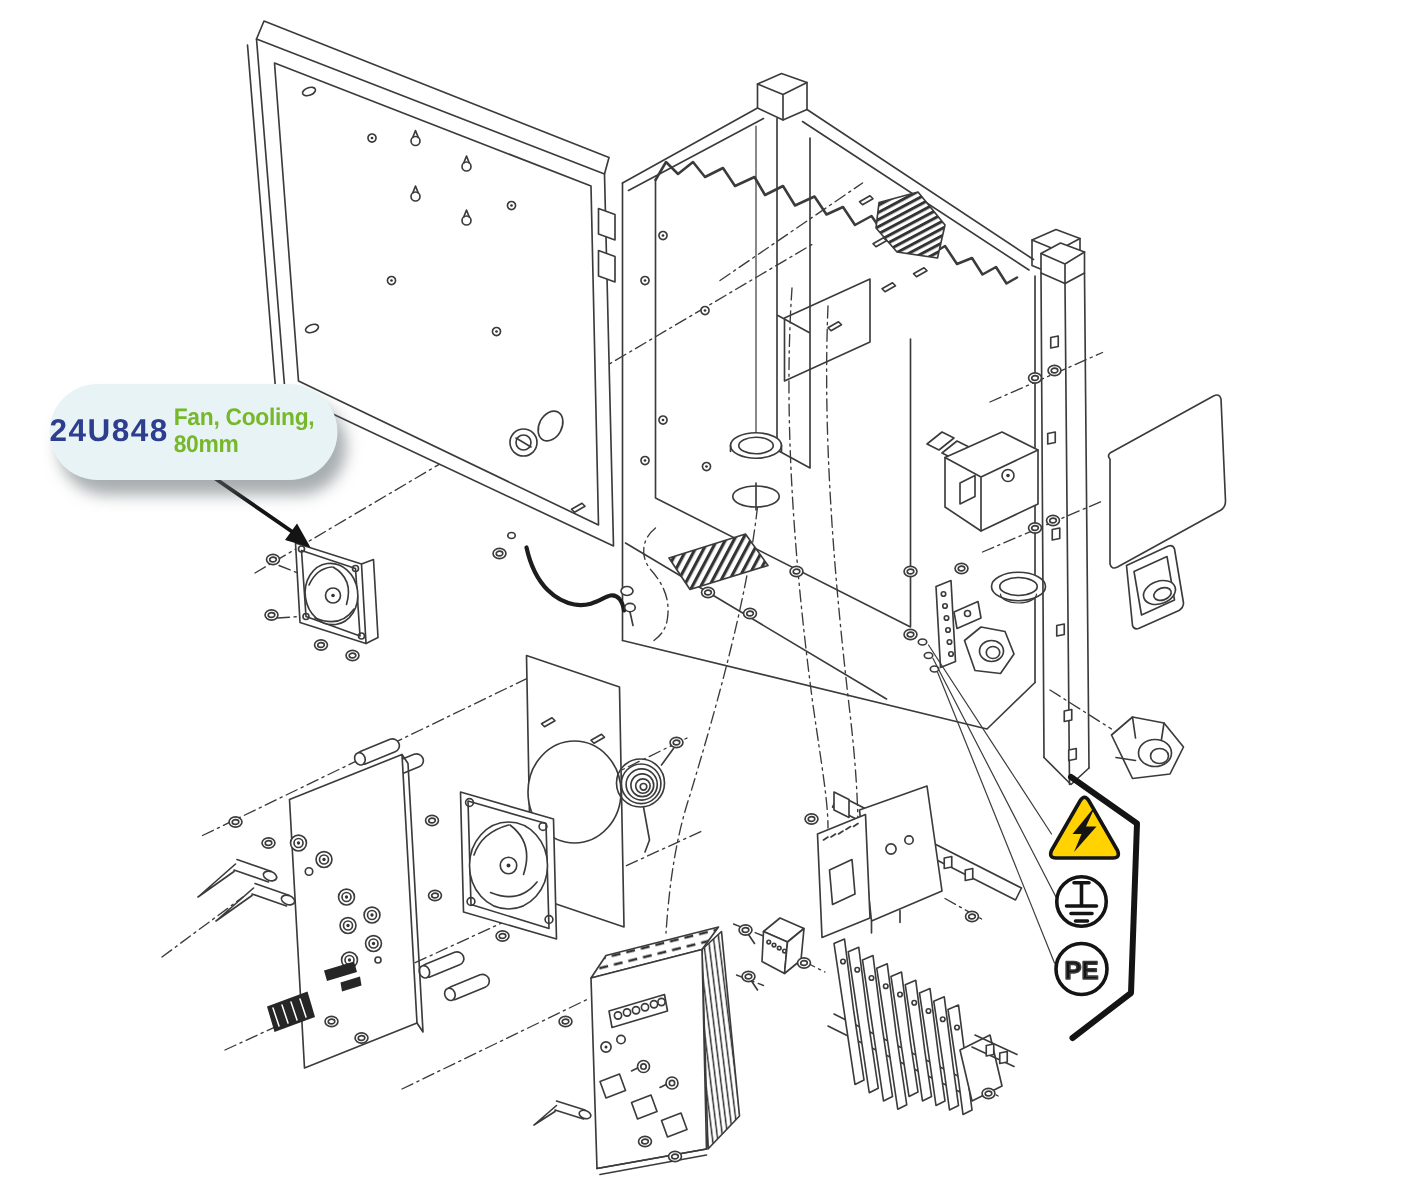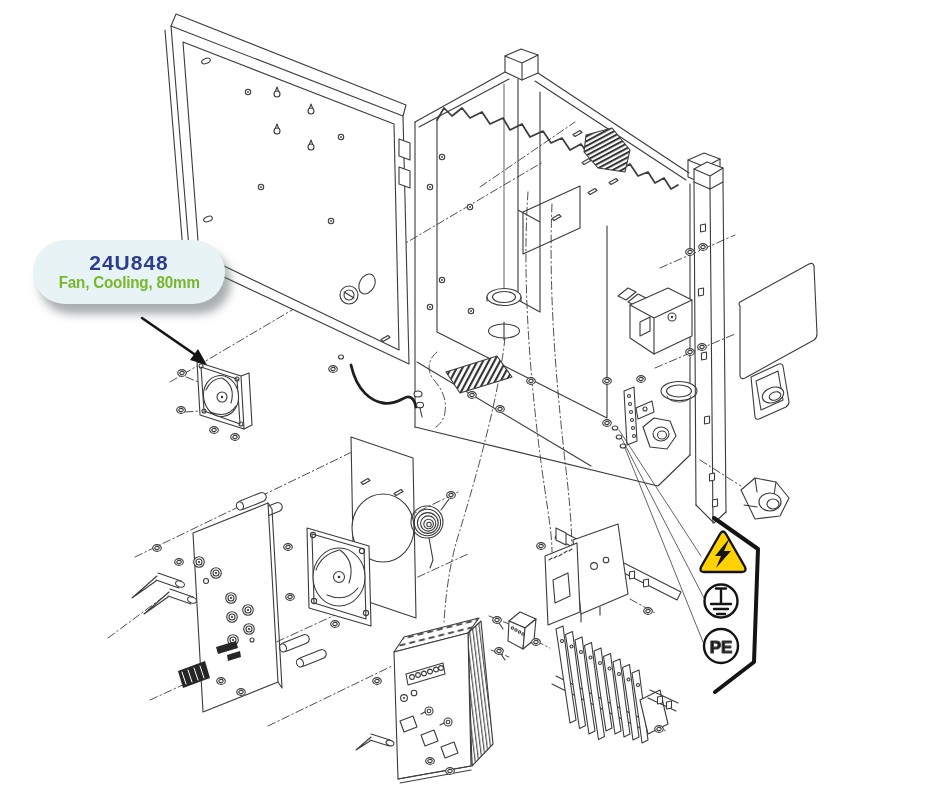--- a/index.html
+++ b/index.html
@@ -5,23 +5,23 @@
   html,body{margin:0;padding:0;background:#fff;}
   .stage{position:relative;width:940px;height:788px;background:#ffffff;overflow:hidden;
          font-family:"Liberation Sans",sans-serif;}
   .stage svg{position:absolute;left:0;top:0;}
   .art{fill:none;stroke:#3b3b3b;stroke-width:1.1;stroke-linecap:round;stroke-linejoin:round;}
   .thin{stroke-width:0.8;}
   .bold{stroke-width:1.7;}
   .dd{stroke-dasharray:8 3 1.5 3;stroke-width:0.9;}
   .blk{fill:#262626;stroke:none;}
   .sym{stroke:#141414;stroke-width:2.4;}
-  .callout{position:absolute;left:33px;top:240px;width:192px;height:64px;border-radius:33px;
+  .callout{position:absolute;left:33px;top:256px;width:192px;height:64px;border-radius:33px;
            background:#e8f3f5;box-shadow:6px 10px 10px rgba(96,106,110,.55);
-           display:flex;flex-direction:column;align-items:center;justify-content:center;
+           display:flex;flex-direction:row;align-items:center;justify-content:center;
            cursor:pointer;z-index:5;}
   .callout .pn{font-size:21px;font-weight:bold;color:#2e3e8f;letter-spacing:1px;line-height:1.1;}
   .callout .desc{font-size:16px;font-weight:bold;color:#76b82a;letter-spacing:-0.2px;
                  transform:scaleX(.95);line-height:1.15;}
   .pe-text{font-family:"Liberation Sans",sans-serif;font-weight:bold;font-size:17px;fill:#141414;}
 </style>
 </head>
 <body>
 
 <div class="stage">

